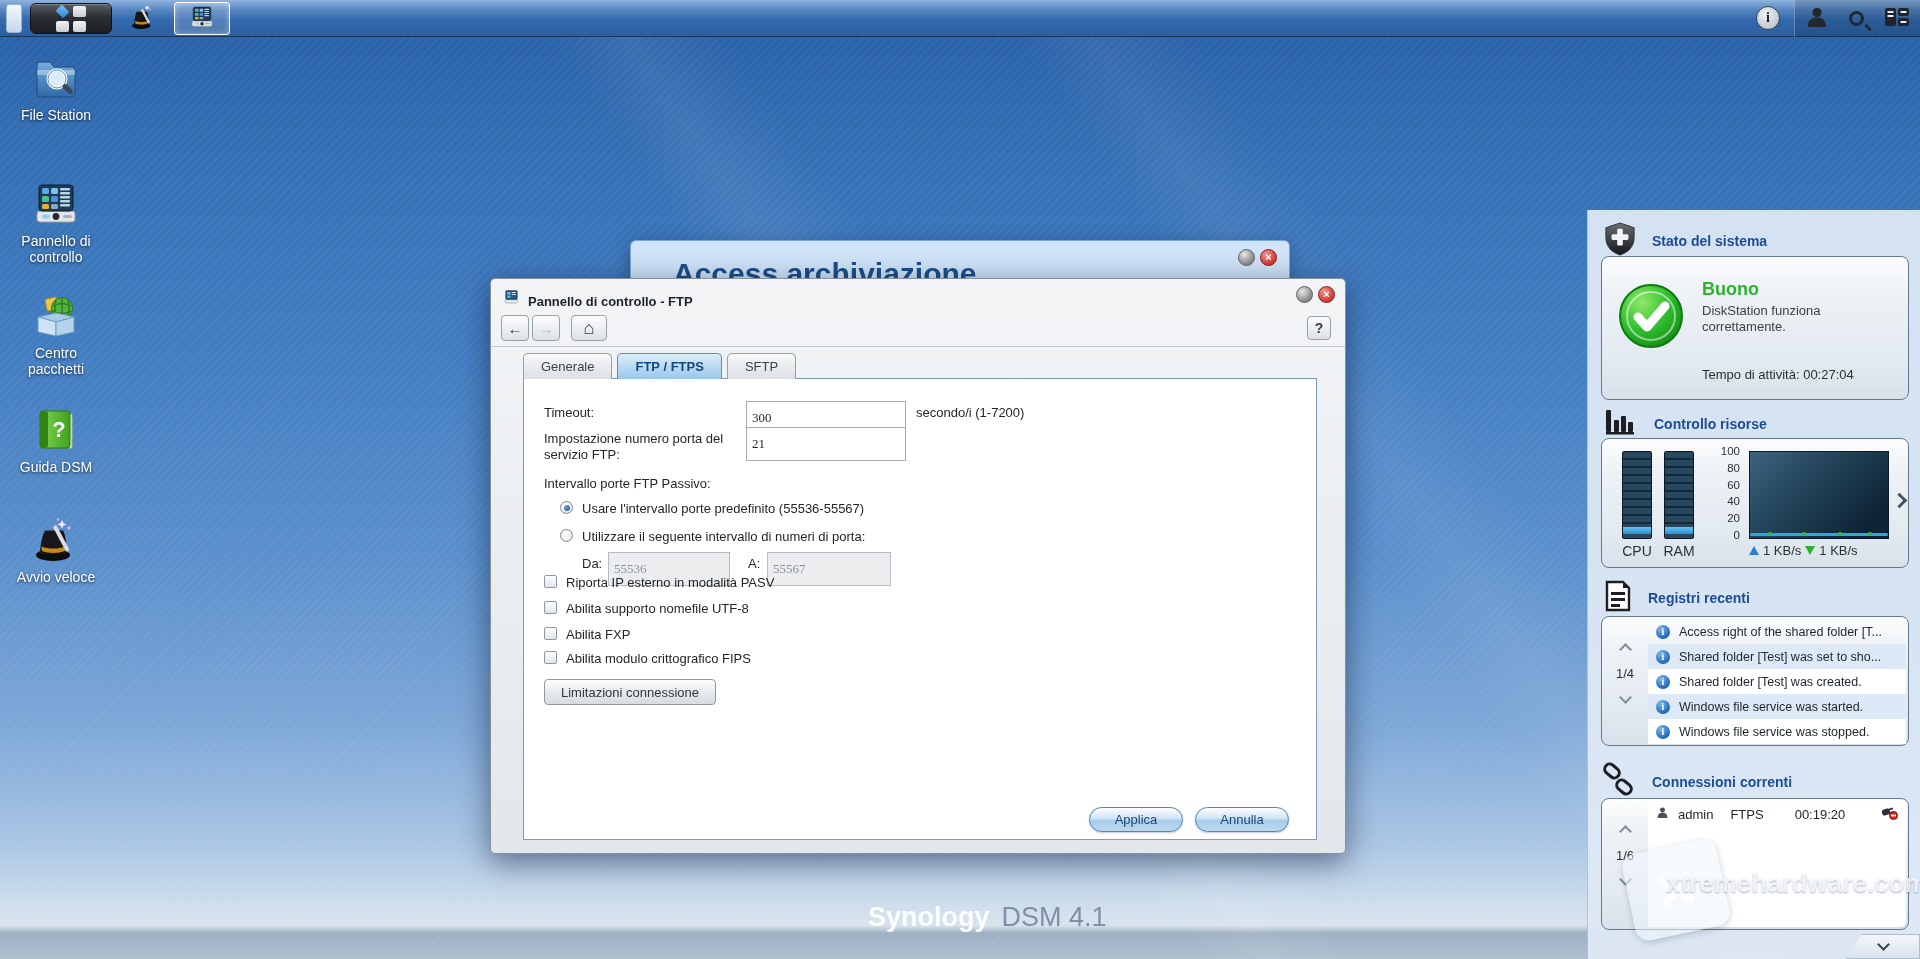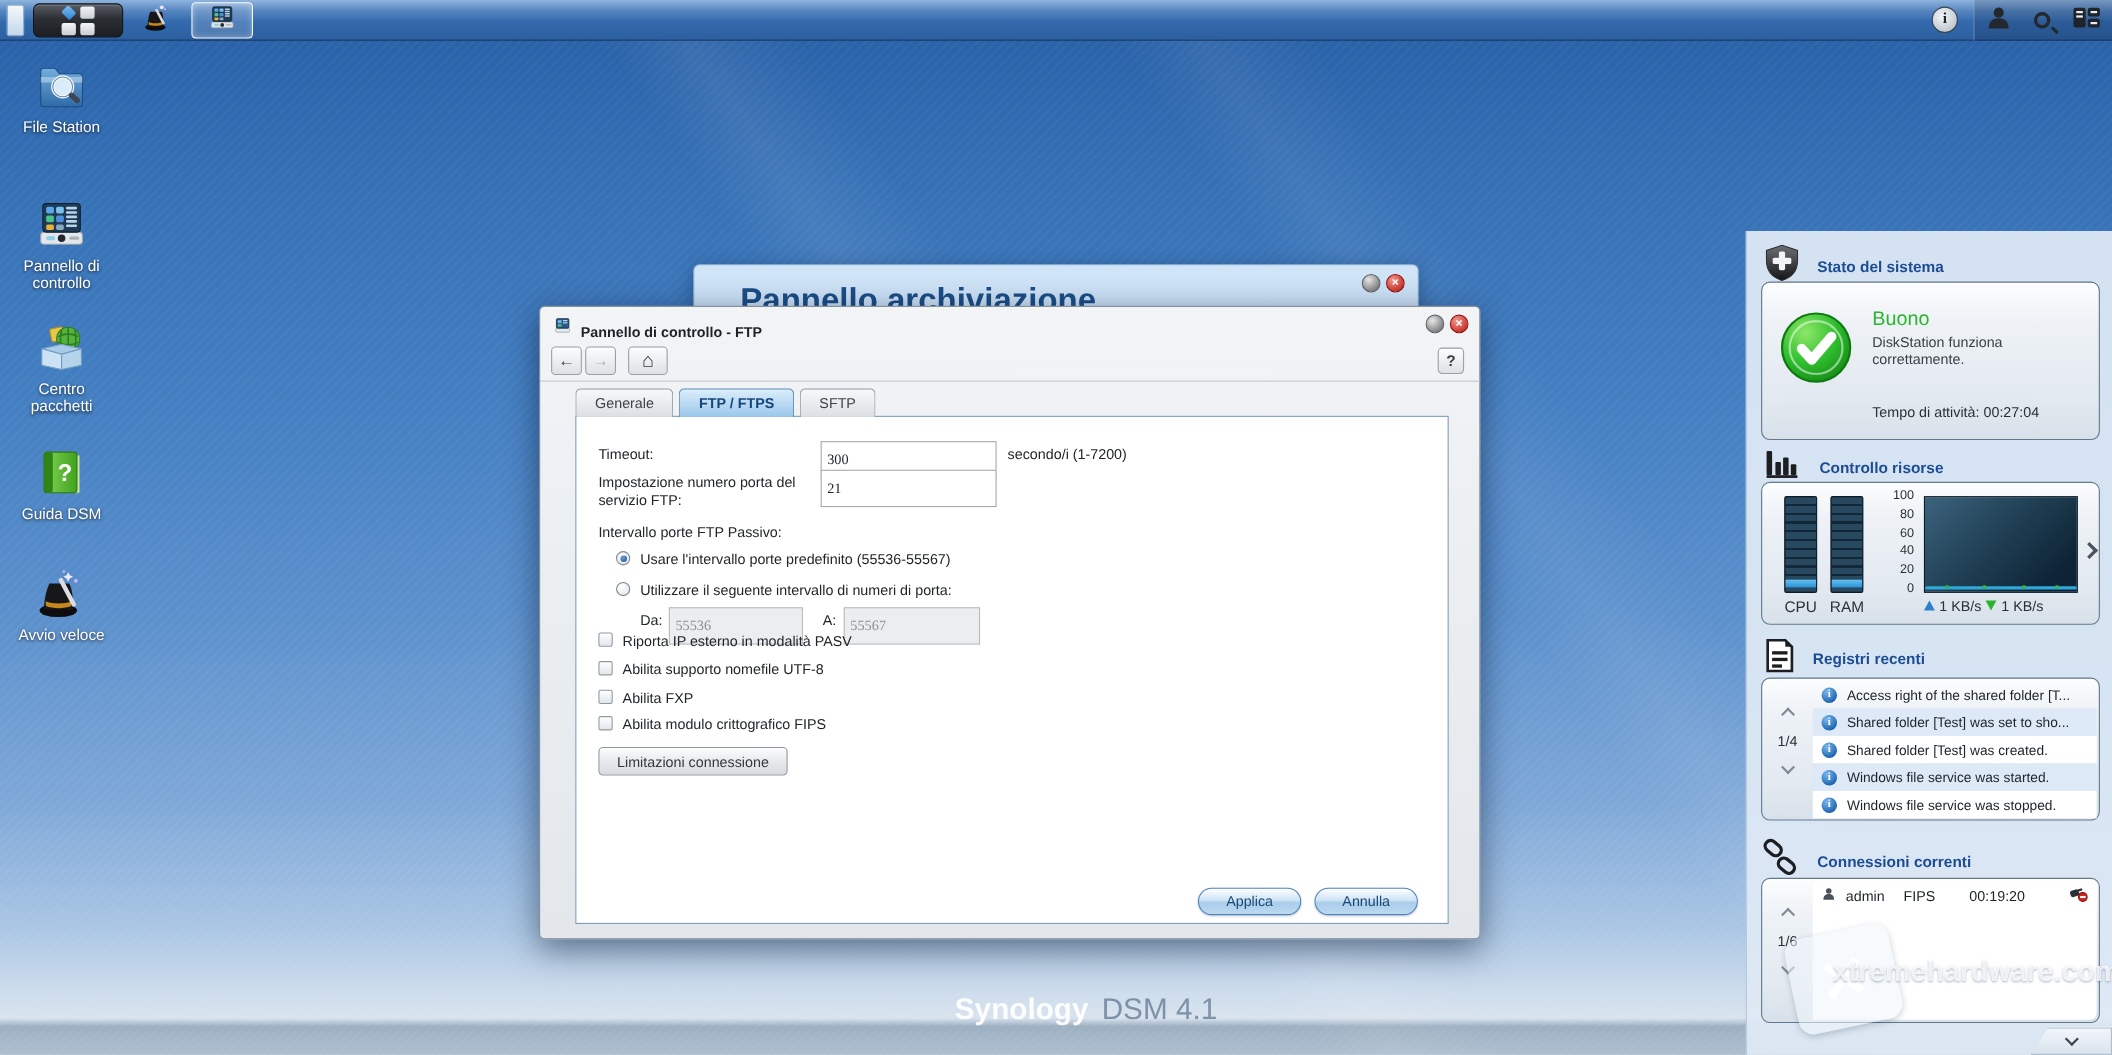--- a/index.html
+++ b/index.html
@@ -300,21 +300,21 @@
         <rect x="27" y="8" width="4" height="29" rx="2" transform="rotate(-28 29 22)" fill="#dcdce2"></rect>
         <path d="M30 4 l1.4 3 3 1.4 -3 1.4 -1.4 3 -1.4 -3 -3 -1.4 3 -1.4 Z" fill="#f2e8ff"></path>
         <circle cx="37" cy="12" r="1.7" fill="#cdb5f2"></circle>
           <circle cx="26" cy="3.5" r="1.2" fill="#cdb5f2"></circle>
       </svg>
     </div>
     <div class="lbl">Avvio veloce</div>
   </div>
 
   <div class="bg-window">
-    <div class="bgw-title">Pannello archiviazione</div>
+    <div class="bgw-title">Access archiviazione</div>
     <div class="bgw-balls">
       <span class="ball min"></span>
       <span class="ball close">
           <span>×</span>
         </span>
     </div>
   </div>
 
   <div class="dialog">
     <div class="dlg-titlebar">
@@ -433,21 +433,21 @@
                 <stop offset="0" stop-color="#8fe86a"></stop>
                 <stop offset="55%" stop-color="#2fbf2f"></stop>
                 <stop offset="1" stop-color="#148a14"></stop>
               </radialGradient>
             </defs>
           <circle cx="33" cy="33" r="31" fill="url(#gc)" stroke="#0f7a10" stroke-width="2"></circle>
           <circle cx="33" cy="33" r="24" fill="none" stroke="rgba(255,255,255,.5)" stroke-width="2"></circle>
           <path d="M20 34 L29 44 L47 23" fill="none" stroke="#fff" stroke-width="9" stroke-linecap="round" stroke-linejoin="round"></path>
         </svg>
       </span>
-      <span class="abs" style="left:100px; top:22px; font-size:18px; font-weight:normal; color:#2cb42c;">Buono</span>
+      <span class="abs" style="left:100px; top:22px; font-size:18px; font-weight:bold; color:#2cb42c;">Buono</span>
       <span class="abs" style="left:100px; top:46px; width:165px; font-size:13px; line-height:16px; color:#3c4148;">DiskStation funziona correttamente.</span>
       <span class="abs" style="left:100px; top:110px; font-size:13px; color:#2a2f36;">Tempo di attività: 00:27:04</span>
     </div>
 
     <div class="w-head" style="left:16px; top:198px;">
       <span>
         <svg width="34" height="28" viewBox="0 0 34 28">
           <rect x="2" y="2" width="5" height="22" rx="1" fill="#1c1e22"></rect>
           <rect x="10" y="12" width="5" height="12" rx="1" fill="#1c1e22"></rect>
           <rect x="17" y="8" width="5" height="16" rx="1" fill="#1c1e22"></rect>
@@ -547,21 +547,21 @@
       </div>
       <div class="conn-rows">
         <div class="conn-row">
           <span>
             <svg width="13" height="13" viewBox="0 0 24 24">
                 <circle cx="12" cy="7.5" r="4.6" fill="#4a5058"></circle>
                 <path d="M3 22 C3 15 7 12.6 12 12.6 C17 12.6 21 15 21 22 Z" fill="#4a5058"></path>
               </svg>
           </span>
           <span>admin</span>
-          <span style="margin-left:8px;">FIPS</span>
+          <span style="margin-left:8px;">FTPS</span>
           <span style="margin-left:22px;">00:19:20</span>
           <span style="margin-left:auto;">
             <svg width="18" height="15" viewBox="0 0 18 15">
               <rect x="2" y="4" width="8" height="6" rx="2" transform="rotate(-18 6 7)" fill="#2c3138"></rect>
               <rect x="9" y="3" width="4" height="2" transform="rotate(-18 11 4)" fill="#2c3138"></rect>
               <rect x="10" y="6.5" width="4" height="2" transform="rotate(-18 12 7.5)" fill="#2c3138"></rect>
               <circle cx="13.5" cy="10.5" r="4" fill="#cc2420" stroke="#8e1511"></circle>
               <rect x="11" y="9.6" width="5" height="1.8" fill="#fff"></rect>
             </svg>
           </span>

